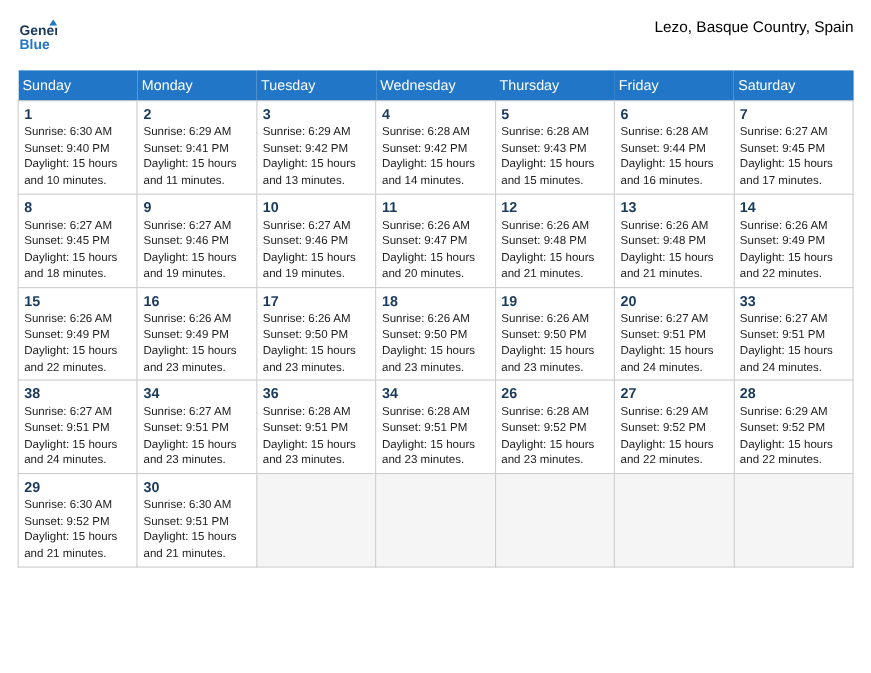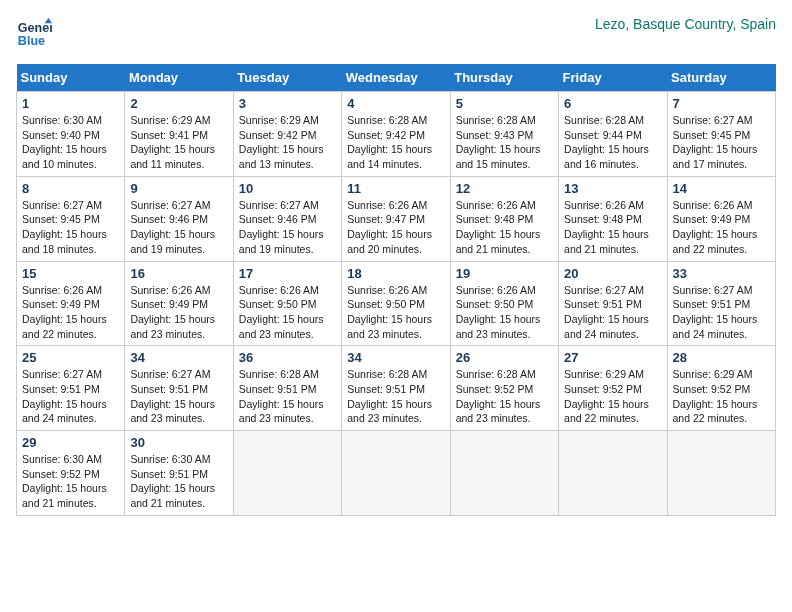--- a/index.html
+++ b/index.html
@@ -26,34 +26,34 @@
       height: 36px;
     }
     .title-block { text-align: right; }
     .month-title {
       font-size: 32px;
       font-weight: bold;
       color: #1a3a5c;
     }
     .location {
       font-size: 14px;
-      color: #0f766e;
+      color: #000000;
     }
     table {
       width: 100%;
       border-collapse: collapse;
       font-size: 11px;
     }
     th {
       background: #2176c7;
       color: #fff;
       padding: 6px 4px;
       text-align: left;
       font-size: 13px;
-      font-weight: bold;
+      font-weight: normal;
     }
     td {
       border: 1px solid #ccc;
       vertical-align: top;
       padding: 4px 5px;
       width: 14.28%;
       height: 80px;
       background: #fff;
     }
     .day-num {
@@ -146,21 +146,21 @@
         <td><span class="day-num">18</span>
 <span class="cell-text">Sunrise: 6:26 AM<br>Sunset: 9:50 PM<br>Daylight: 15 hours and 23 minutes.</span></td>
         <td><span class="day-num">19</span>
 <span class="cell-text">Sunrise: 6:26 AM<br>Sunset: 9:50 PM<br>Daylight: 15 hours and 23 minutes.</span></td>
         <td><span class="day-num">20</span>
 <span class="cell-text">Sunrise: 6:27 AM<br>Sunset: 9:51 PM<br>Daylight: 15 hours and 24 minutes.</span></td>
         <td><span class="day-num">33</span>
 <span class="cell-text">Sunrise: 6:27 AM<br>Sunset: 9:51 PM<br>Daylight: 15 hours and 24 minutes.</span></td>
       </tr>
       <tr>
-        <td><span class="day-num">25</span>
+        <td><span class="day-num">38</span>
 <span class="cell-text">Sunrise: 6:27 AM<br>Sunset: 9:51 PM<br>Daylight: 15 hours and 24 minutes.</span></td>
         <td><span class="day-num">34</span>
 <span class="cell-text">Sunrise: 6:27 AM<br>Sunset: 9:51 PM<br>Daylight: 15 hours and 23 minutes.</span></td>
         <td><span class="day-num">36</span>
 <span class="cell-text">Sunrise: 6:28 AM<br>Sunset: 9:51 PM<br>Daylight: 15 hours and 23 minutes.</span></td>
         <td><span class="day-num">34</span>
 <span class="cell-text">Sunrise: 6:28 AM<br>Sunset: 9:51 PM<br>Daylight: 15 hours and 23 minutes.</span></td>
         <td><span class="day-num">26</span>
 <span class="cell-text">Sunrise: 6:28 AM<br>Sunset: 9:52 PM<br>Daylight: 15 hours and 23 minutes.</span></td>
         <td><span class="day-num">27</span>

